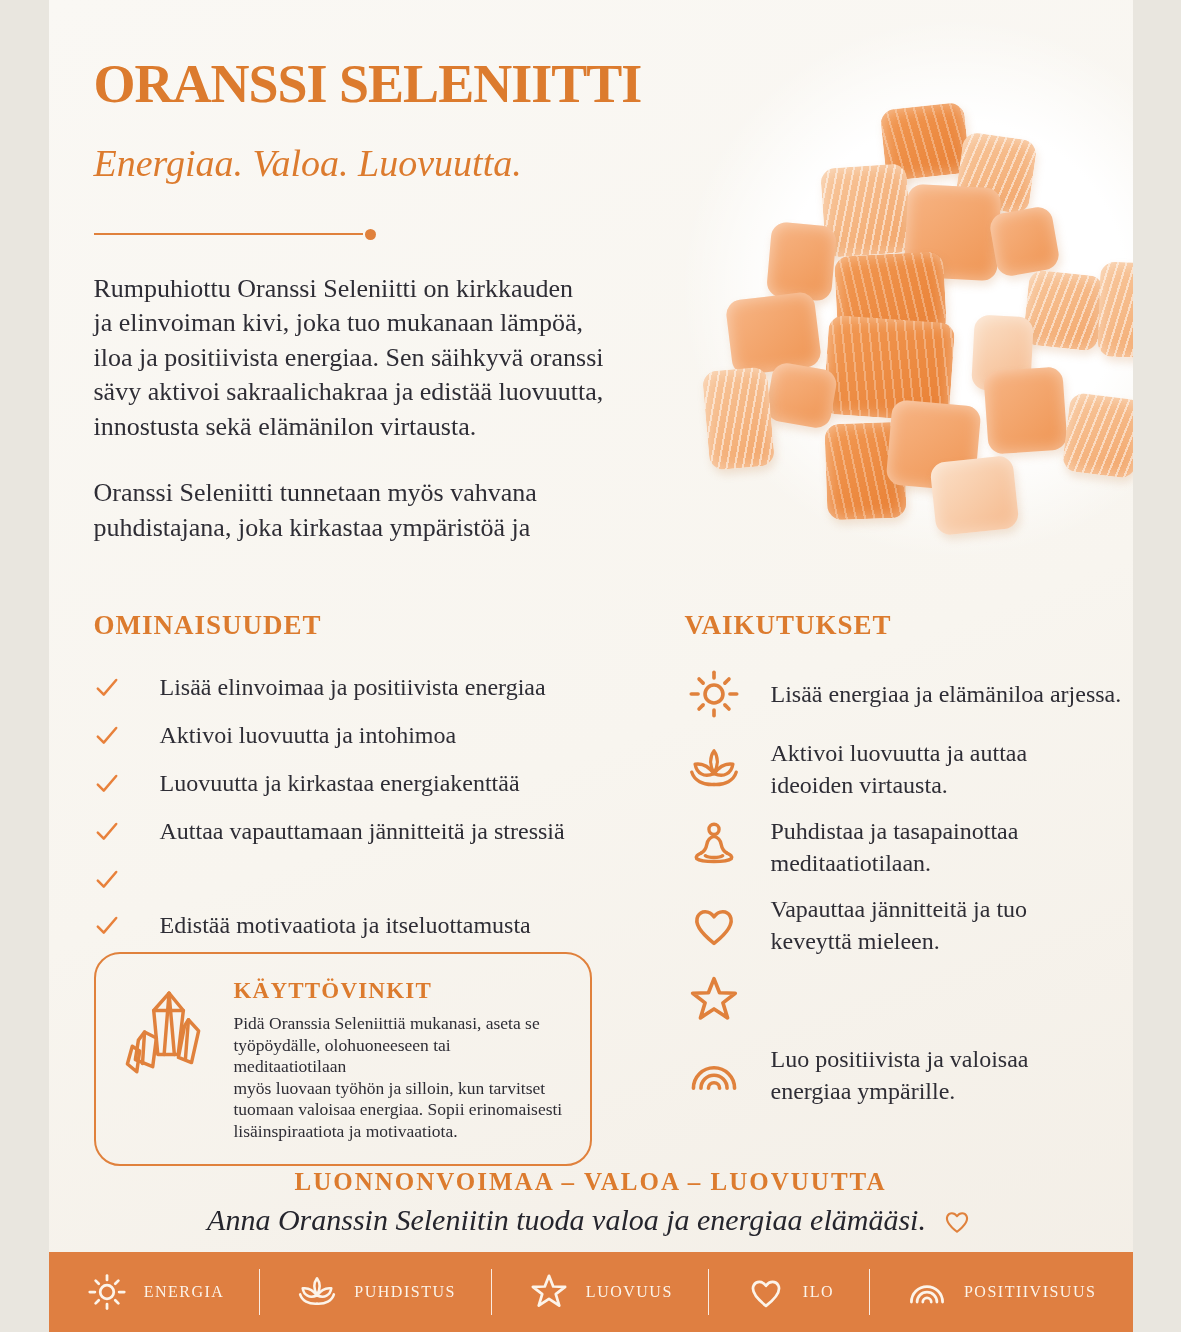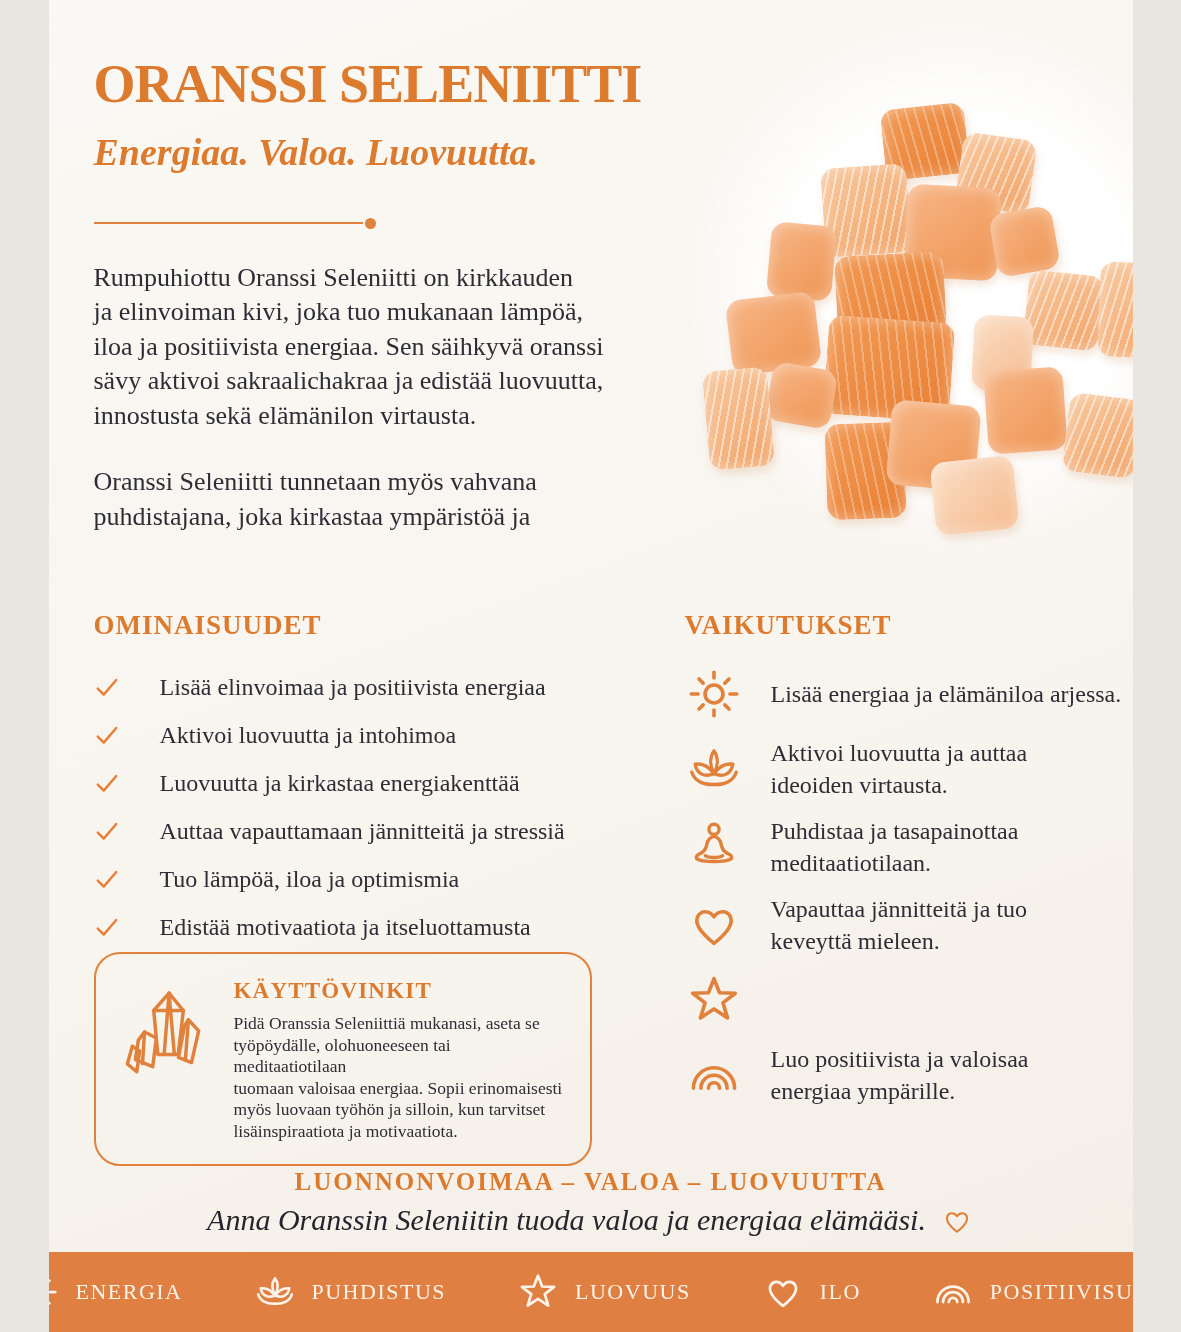--- a/index.html
+++ b/index.html
@@ -13,21 +13,21 @@
   html,body{background:#e9e6df;}
   body{font-family:"Liberation Serif","DejaVu Serif",serif;}
   .page{
     position:relative;width:1084px;height:1332px;margin:0 auto;
     background:linear-gradient(160deg,#faf8f4 0%,#f8f5ef 55%,#f3eee6 100%);
     overflow:hidden;
   }
   
   .hero{position:absolute;left:45px;top:56px;width:600px;}
   .title{font-size:54px;line-height:1.05;font-weight:700;color:var(--accent);letter-spacing:-1px;white-space:nowrap;}
-  .subtitle{margin-top:17px;font-size:38px;font-style:italic;font-weight:700;color:var(--accent);}
+  .subtitle{margin-top:28px;font-size:38px;font-style:italic;font-weight:400;color:var(--accent);}
   .divider{margin-top:44px;display:flex;align-items:center;width:282px;}
   .divider .line{flex:1;height:2px;background:var(--accent-soft);}
   .divider .dot{width:11px;height:11px;border-radius:50%;background:var(--accent-soft);margin-left:2px;}
   .body-par{margin-top:32px;font-size:26px;line-height:34.5px;color:var(--ink);}
   .body-par span{display:block;}
   
   .photo{position:absolute;left:632px;top:18px;width:549px;height:540px;
     background:radial-gradient(closest-side,#ffffff 62%,rgba(255,255,255,0) 100%);}
   .stone{position:absolute;border-radius:15px;
     box-shadow:2px 5px 9px rgba(205,140,85,.22), inset 0 0 16px rgba(255,255,255,.45);}
@@ -66,21 +66,21 @@
   .tagline{position:absolute;left:0;top:1168px;width:100%;text-align:center;}
   .tagline-1{font-size:25px;font-weight:700;color:var(--accent);letter-spacing:2px;}
   .tagline-2{margin-top:7px;font-size:30px;font-style:italic;color:#25252D;}
   .tagline-heart{width:34px;height:34px;color:var(--accent-soft);vertical-align:-8px;margin-left:14px;display:inline-block;}
   
   .footer{position:absolute;left:0;bottom:0;width:100%;height:80px;background:var(--footer-bg);
     display:flex;align-items:center;justify-content:center;gap:35px;}
   .footer-item{display:flex;align-items:center;gap:15px;color:#FCF4EA;}
   .footer-icon{width:44px;height:44px;flex:0 0 44px;}
   .footer-icon svg{width:100%;height:100%;}
-  .footer-label{font-size:22px;letter-spacing:1.5px;color:#FCF4EA;}
+  .footer-label{font-size:16px;letter-spacing:1.5px;color:#FCF4EA;}
   .footer-sep{width:1px;height:46px;background:rgba(255,255,255,.85);}
   .icondefs{position:absolute;width:0;height:0;overflow:hidden;}
 </style>
 </head>
 <body>
 
 <svg class="icondefs" aria-hidden="true" xmlns="http://www.w3.org/2000/svg">
   <symbol id="i-sun" viewBox="0 0 24 24" fill="none" stroke="currentColor" stroke-width="1.5" stroke-linecap="round">
     <circle cx="12" cy="12" r="3.7"></circle>
     <line x1="12" y1="3" x2="12" y2="5.4"></line>
@@ -202,21 +202,20 @@
       <li>
         <svg class="check">
             <use href="#i-check"></use>
           </svg>
         <span>Auttaa vapauttamaan jännitteitä ja stressiä</span>
       </li>
       <li>
         <svg class="check">
             <use href="#i-check"></use>
           </svg>
-        <span>Tuo lämpöä, iloa ja optimismia</span>
       </li>
       <li>
         <svg class="check">
             <use href="#i-check"></use>
           </svg>
         <span>Edistää motivaatiota ja itseluottamusta</span>
       </li>
     </ul>
   </section>
 
@@ -277,22 +276,22 @@
 
   <section class="tips">
     <span class="tips-icon"><svg>
           <use href="#i-crystal"></use>
         </svg></span>
     <div class="tips-content">
       <h3 class="tips-heading">KÄYTTÖVINKIT</h3>
       <p class="tips-text">
         <span>Pidä Oranssia Seleniittiä mukanasi, aseta se</span>
         <span>työpöydälle, olohuoneeseen tai meditaatiotilaan</span>
+        <span>myös luovaan työhön ja silloin, kun tarvitset</span>
         <span>tuomaan valoisaa energiaa. Sopii erinomaisesti</span>
-        <span>myös luovaan työhön ja silloin, kun tarvitset</span>
         <span>lisäinspiraatiota ja motivaatiota.</span>
       </p>
     </div>
   </section>
 
   <div class="tagline">
     <div class="tagline-1">LUONNONVOIMAA – VALOA – LUOVUUTTA</div>
     <div class="tagline-2">
       <span>Anna Oranssin Seleniitin tuoda valoa ja energiaa elämääsi.</span><span class="tagline-heart"><svg width="34" height="34">
             <use href="#i-heart"></use>

